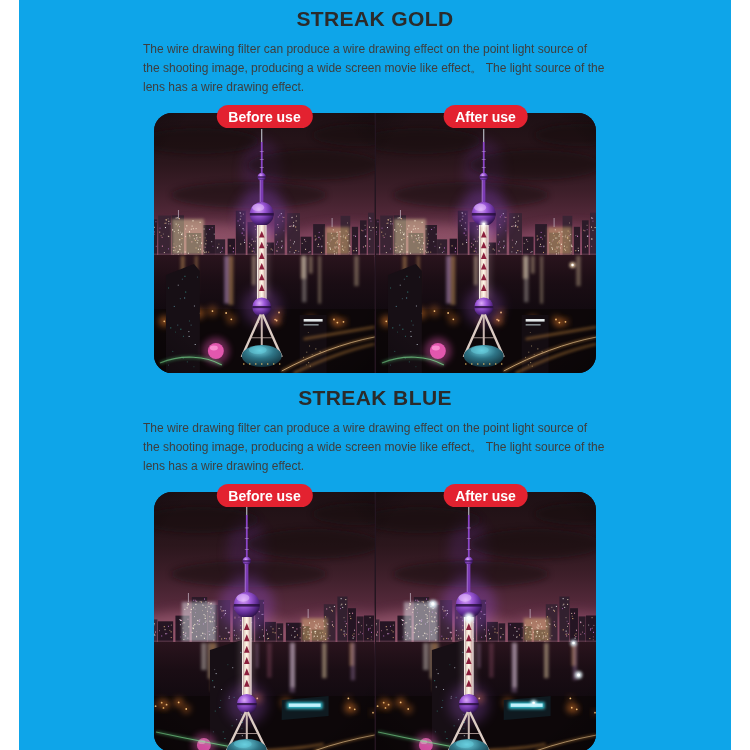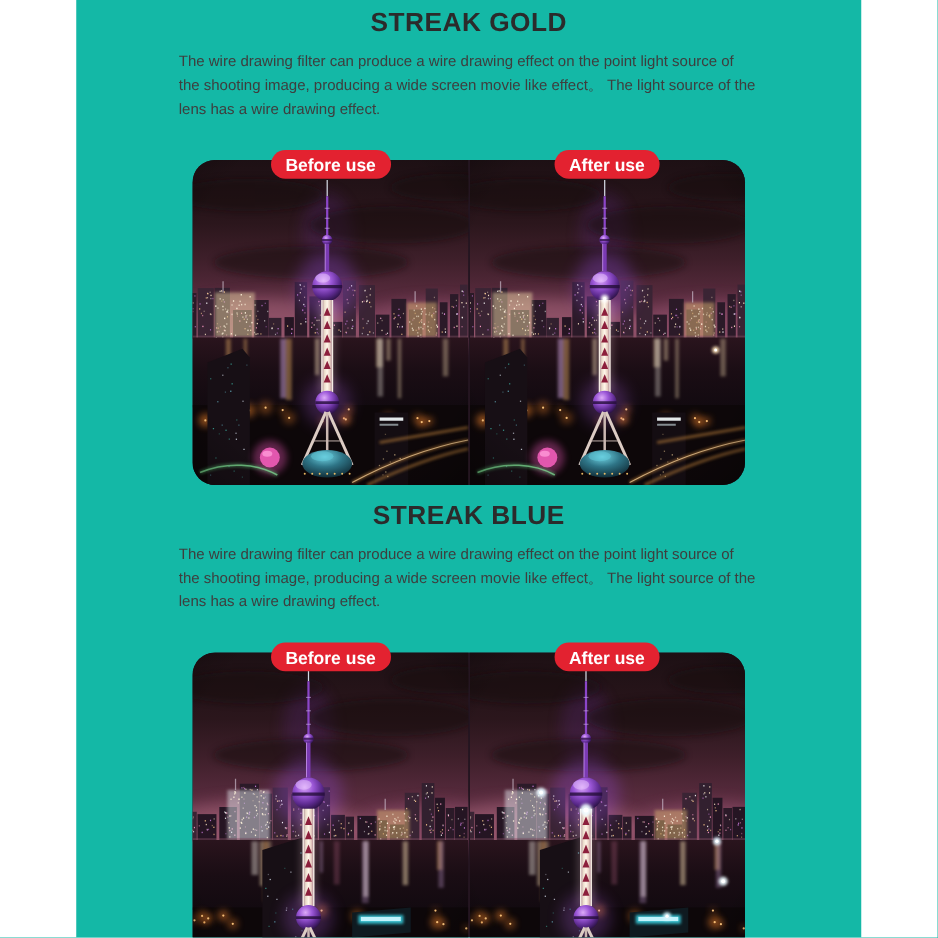--- a/index.html
+++ b/index.html
@@ -1,21 +1,21 @@
 <!DOCTYPE html>
 <html><head>
 <meta charset="utf-8">
 <style>
   html,body{margin:0;padding:0;}
   body{background:#ffffff;}
   .page{
     position:relative;
-    width:628px;height:750px;
+    width:712px;height:750px;
     margin:0 auto;
-    background:#14b8a6;
+    background:#0ea5e9;
     overflow:hidden;
     font-family:"Liberation Sans", sans-serif;
   }
   .section-title{
     margin:0;
     padding-top:7px;
     text-align:center;
     font-size:21px;
     font-weight:800;
     letter-spacing:.4px;
@@ -27,21 +27,21 @@
     margin:9px auto 0;
     font-size:12px;
     line-height:19px;
     color:#3e3e3e;
     text-align:left;
   }
   .figure{
     position:relative;
     width:442px;
     height:260px;
-    margin:31px auto 0;
+    margin:16px auto 0;
   }
   .photos{
     display:flex;
     gap:1px;
     width:100%;height:100%;
     border-radius:18px;
     overflow:hidden;
     background:#241520;
   }
   svg.scene{flex:1 1 0;width:50%;height:100%;display:block;}

